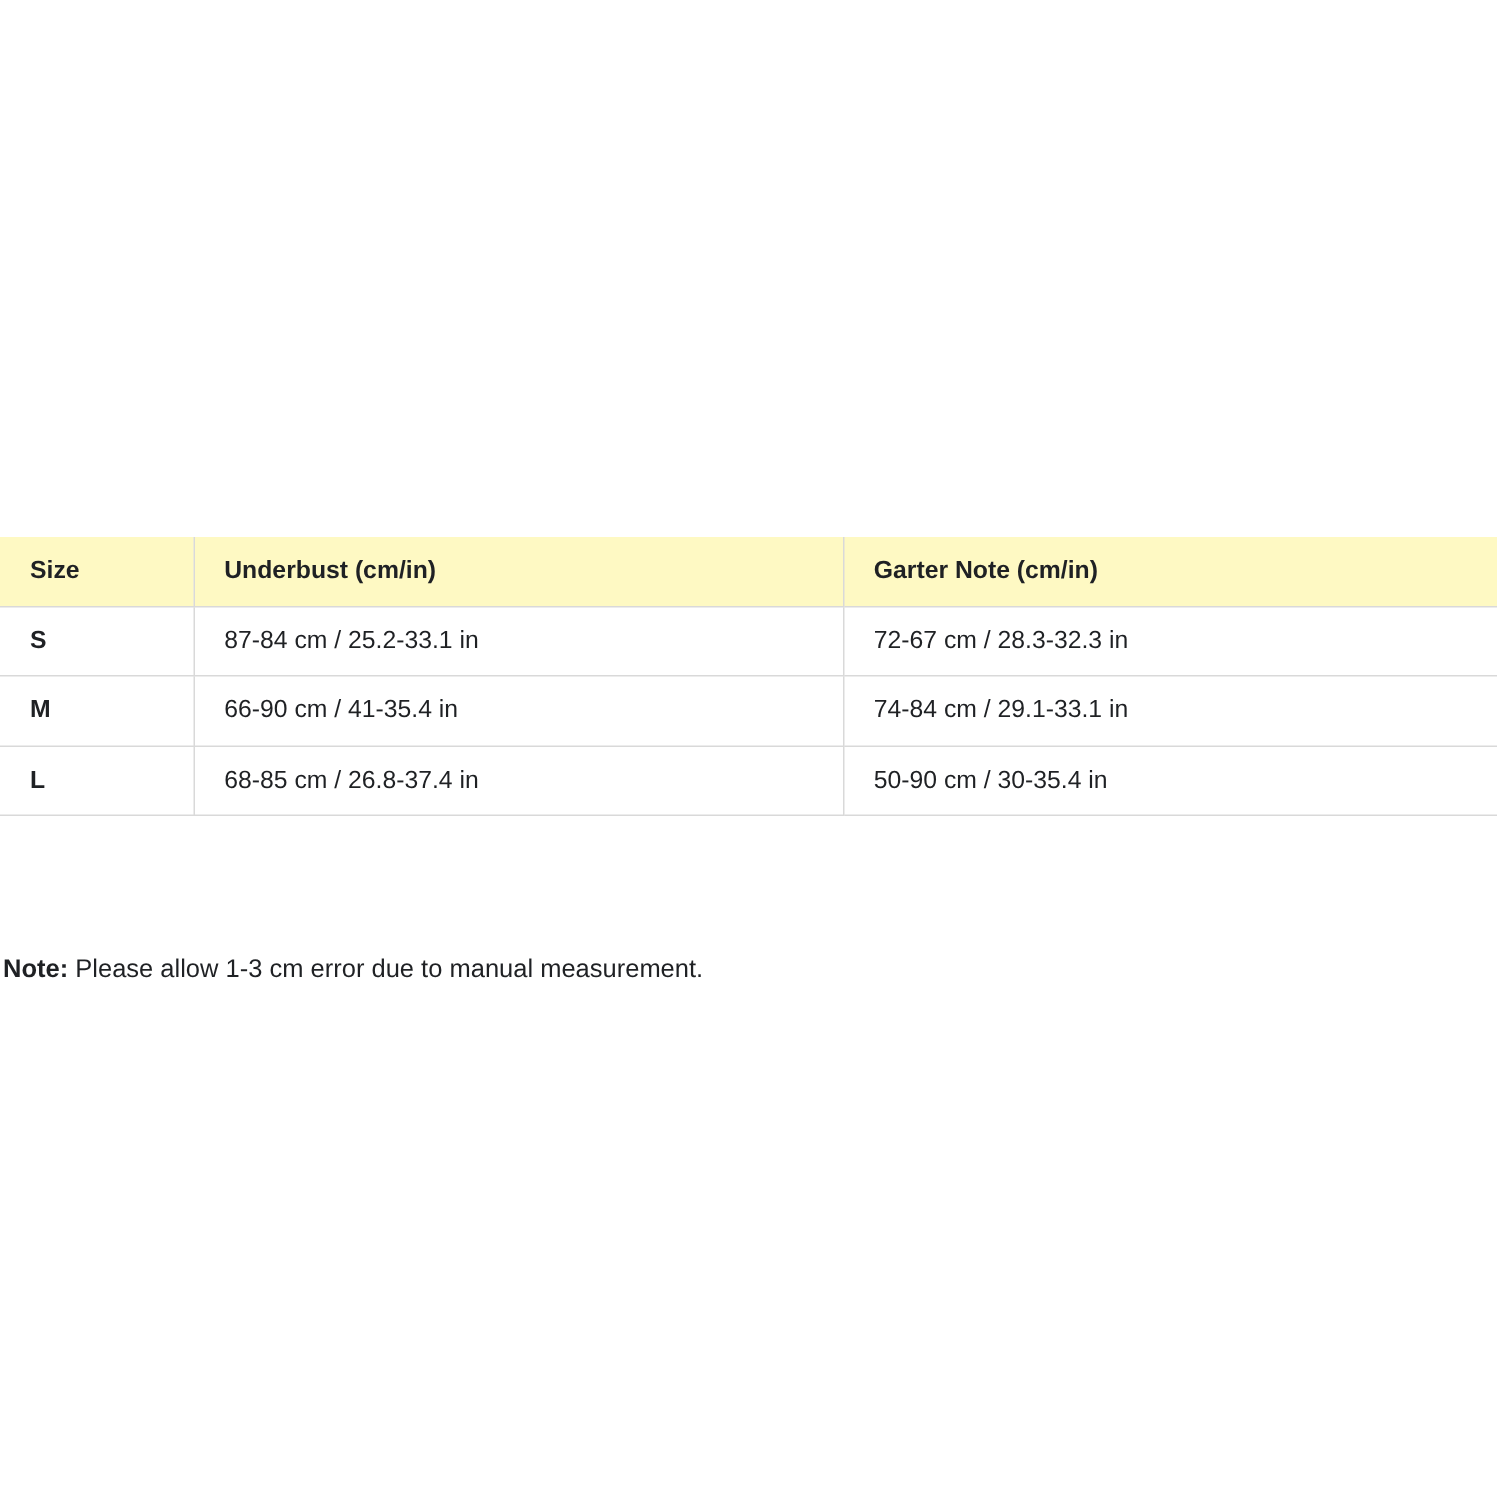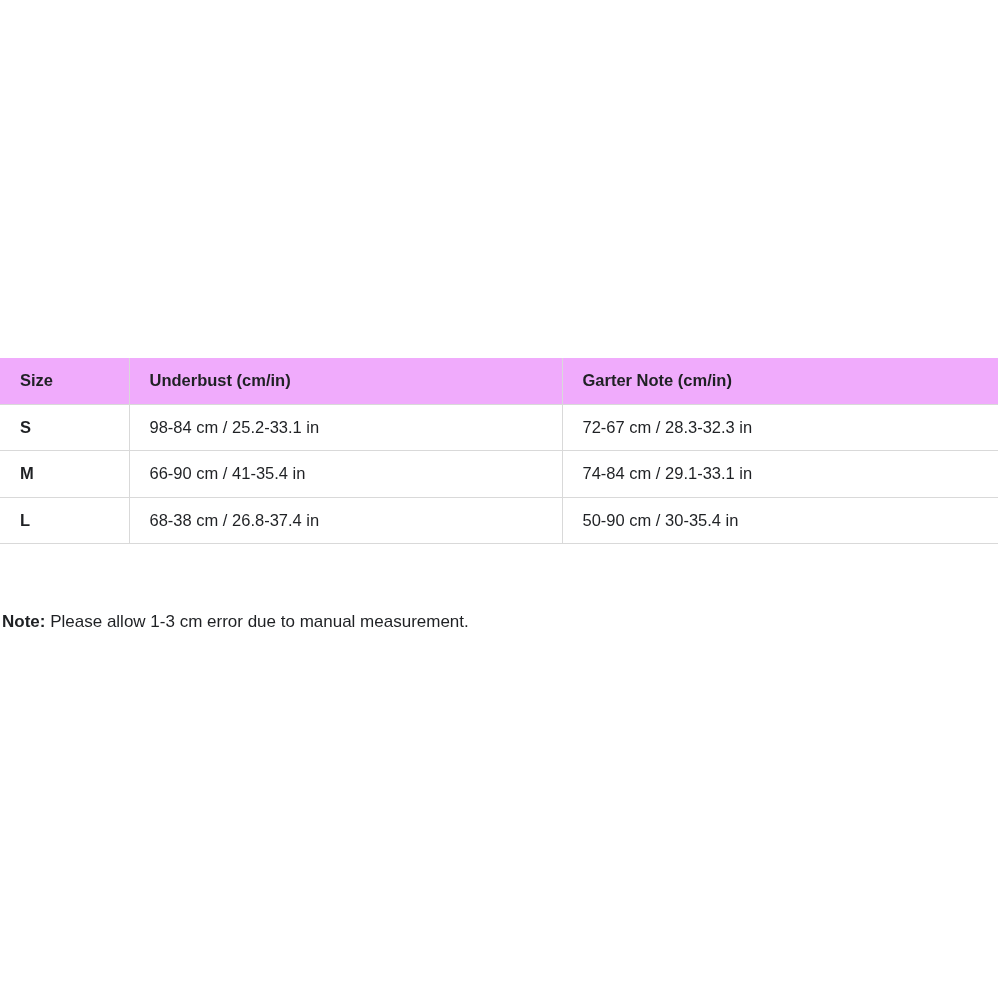--- a/index.html
+++ b/index.html
@@ -35,21 +35,21 @@
     border-left: none;
     text-align: left;
     vertical-align: middle;
     color: #1f2124;
   }
   table.size-chart th:last-child,
   table.size-chart td:last-child {
     border-right: none;
   }
   table.size-chart thead th {
-    background: #f0abfc;
+    background: #fef9c3;
     height: 46px;
     padding: 0 0 0 20px;
     font-size: 16.5px;
     font-weight: bold;
     border-top: none;
   }
   table.size-chart tbody td {
     height: 46.5px;
     padding: 0 0 0 20px;
     font-size: 16.5px;
@@ -58,21 +58,21 @@
   }
   table.size-chart tbody td.sizecell {
     font-weight: bold;
   }
   col.c-size { width: 129px; }
   col.c-underbust { width: 433px; }
   col.c-garter { width: 436px; }
   .note {
     position: absolute;
     left: 0;
-    top: 610px;
+    top: 634px;
     width: 998px;
     padding: 0 2px;
     font-size: 17px;
     color: #1f2124;
     line-height: 24px;
   }
   .note .note-label {
     font-weight: bold;
   }
   .note .note-text {
@@ -94,31 +94,31 @@
       <thead>
         <tr>
           <th>Size</th>
           <th>Underbust (cm/in)</th>
           <th>Garter Note (cm/in)</th>
         </tr>
       </thead>
       <tbody>
         <tr>
           <td class="sizecell">S</td>
-          <td>98-84 cm / 25.2-33.1 in</td>
+          <td>87-84 cm / 25.2-33.1 in</td>
           <td>72-67 cm / 28.3-32.3 in</td>
         </tr>
         <tr>
           <td class="sizecell">M</td>
           <td>66-90 cm / 41-35.4 in</td>
           <td>74-84 cm / 29.1-33.1 in</td>
         </tr>
         <tr>
           <td class="sizecell">L</td>
-          <td>68-38 cm / 26.8-37.4 in</td>
+          <td>68-85 cm / 26.8-37.4 in</td>
           <td>50-90 cm / 30-35.4 in</td>
         </tr>
       </tbody>
     </table>
   </div>
 
   <div class="note">
     <span class="note-label">Note:</span>
     <span class="note-text">Please allow 1-3 cm error due to manual measurement.</span>
   </div>

